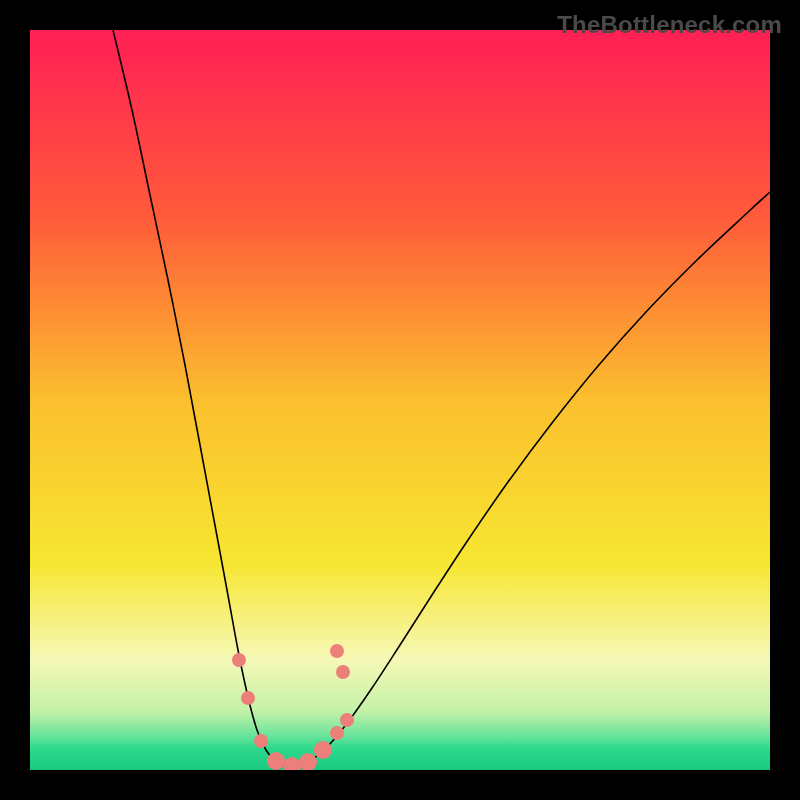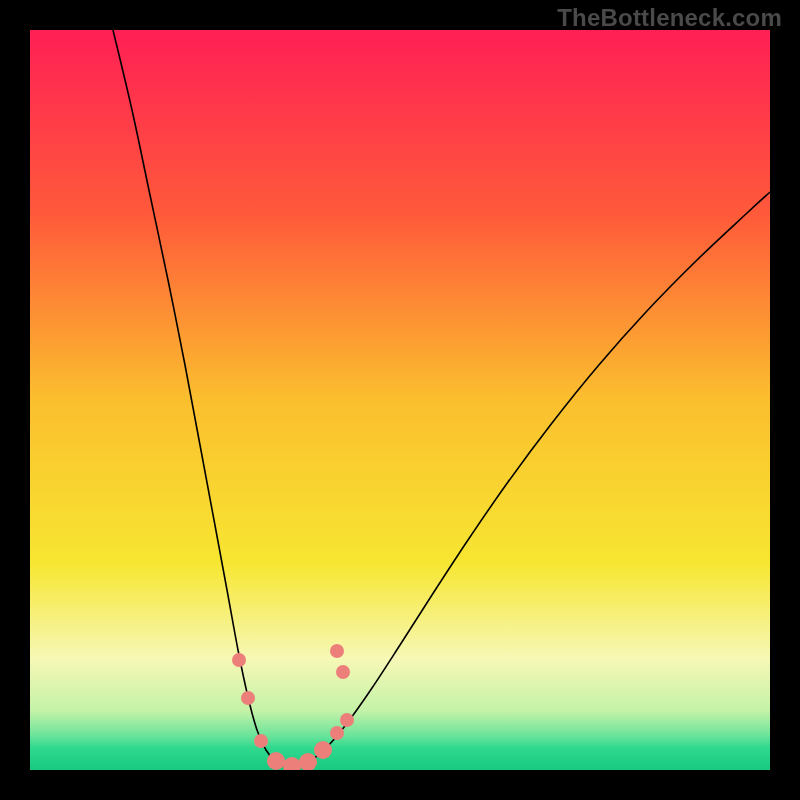--- a/index.html
+++ b/index.html
@@ -11,21 +11,21 @@
     overflow: hidden;
   }
   .container {
     position: relative;
     width: 800px;
     height: 800px;
     background: #000;
   }
   .watermark {
     position: absolute;
-    top: 4px;
+    top: 11px;
     right: 18px;
     font-family: Arial, Helvetica, sans-serif;
     font-size: 24px;
     font-weight: 600;
     color: #4a4a4a;
     letter-spacing: 0.2px;
     z-index: 10;
   }
   .plot-area {
     position: absolute;

